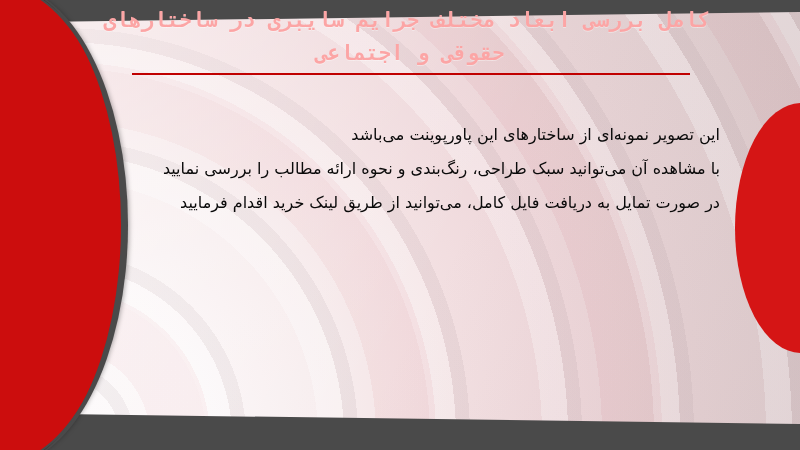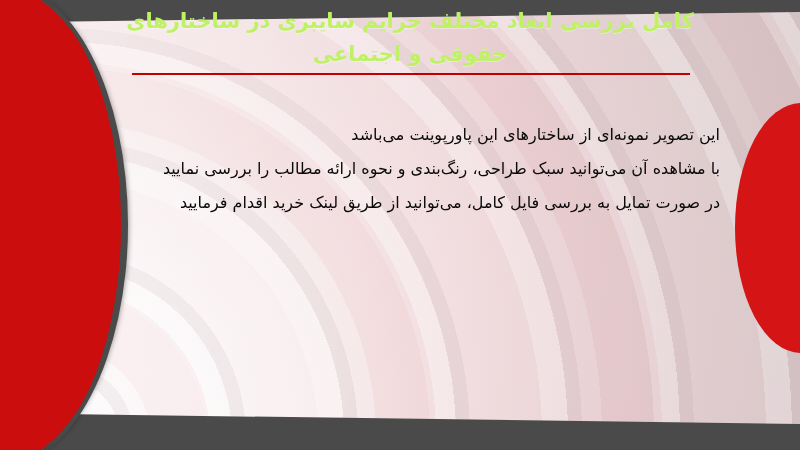--- a/index.html
+++ b/index.html
@@ -91,26 +91,27 @@
     background:#d51515;
   }
 
   
   #title-block{
     position:absolute;z-index:6;
     left:110px;top:5px;width:600px;
     text-align:center;
   }
   #title-block .tline{
-    color:#bef264;
+    color:#fca5a5;
     font-size:21px;
     font-weight:bold;
     line-height:33px;
     white-space:nowrap;
     text-shadow:0 1px 0 rgba(255,255,255,.35);
+    font-family:Liberation Mono, monospace;
   }
   #title-rule{
     position:absolute;z-index:6;
     left:132px;top:73px;width:558px;height:0;
     border-top:2px solid #c00000;
   }
 
   
   #body-block{
     position:absolute;z-index:6;
@@ -145,16 +146,16 @@
   <div id="title-block">
     <div class="tline">کامل بررسی ابعاد مختلف جرایم سایبری در ساختارهای</div>
     <div class="tline">حقوقی و اجتماعی</div>
   </div>
 
   <div id="title-rule"></div>
 
   <div id="body-block">
     <div class="bline">این تصویر نمونه‌ای از ساختارهای این پاورپوینت می‌باشد</div>
     <div class="bline">با مشاهده آن می‌توانید سبک طراحی، رنگ‌بندی و نحوه ارائه مطالب را بررسی نمایید</div>
-    <div class="bline">در صورت تمایل به بررسی فایل کامل، می‌توانید از طریق لینک خرید اقدام فرمایید</div>
+    <div class="bline">در صورت تمایل به دریافت فایل کامل، می‌توانید از طریق لینک خرید اقدام فرمایید</div>
   </div>
 
 </div>
 
 </body></html>

